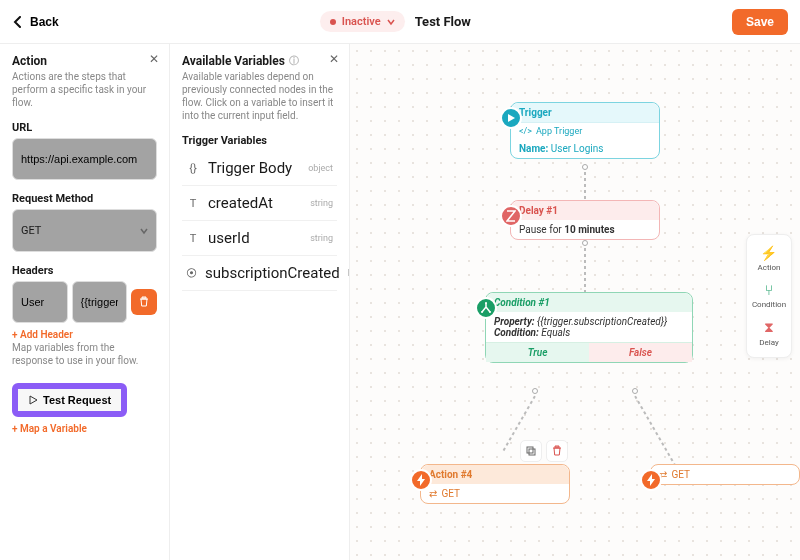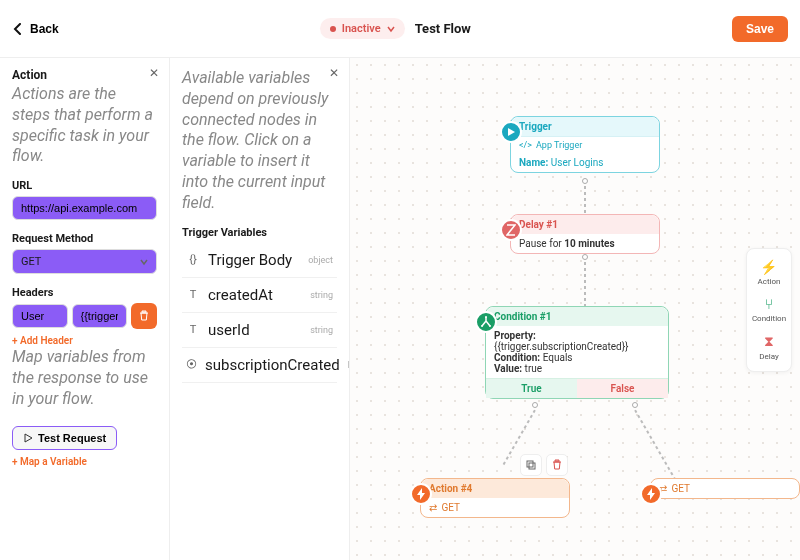--- a/index.html
+++ b/index.html
@@ -1,57 +1,57 @@
 <!DOCTYPE html>
 <html><head>
 <meta charset="utf-8">
 <style>
   * { box-sizing: border-box; margin: 0; padding: 0; }
   body { font-family: -apple-system, BlinkMacSystemFont, "Segoe UI", Roboto, sans-serif; font-size: 12px; color: #1a1a1a; background: #fff; width: 800px; height: 560px; overflow: hidden; position: relative; }
-  .topbar { display: flex; align-items: center; height: 58px; padding: 12px 12px; border-bottom: 1px solid #eee; gap: 10px; }
+  .topbar { display: flex; align-items: center; height: 44px; padding: 12px 12px; border-bottom: 1px solid #eee; gap: 10px; }
   .back-btn { display: flex; align-items: center; gap: 6px; font-weight: 600; font-size: 12px; background: none; border: none; cursor: pointer; }
   .spacer { flex: 1; }
   .status-pill { display: flex; align-items: center; gap: 6px; background: #fdeeee; color: #d9534f; font-size: 11px; font-weight: 600; padding: 4px 10px; border-radius: 12px; cursor: pointer; }
   .dot-red { width: 6px; height: 6px; border-radius: 50%; background: #d9534f; }
   .flow-title { font-weight: 700; font-size: 13px; }
   .save-btn { background: #f26a2a; color: #fff; border: none; border-radius: 6px; padding: 6px 14px; font-weight: 600; font-size: 12px; cursor: pointer; }
   .main { display: flex; height: calc(560px - 44px); }
   .panel { border-right: 1px solid #eee; padding: 10px 12px; overflow-y: auto; background: #fff; position: relative; }
   .panel-left { width: 170px; flex: 0 0 170px; }
   .panel-mid  { width: 180px; flex: 0 0 180px; }
   .panel h3 { font-size: 12px; font-weight: 700; margin-bottom: 2px; }
-  .panel .sub { font-size: 16px; color: #888; line-height: 1.3; margin-bottom: 10px; font-style: italic; }
+  .panel .sub { font-size: 10px; color: #888; line-height: 1.3; margin-bottom: 10px; }
   .close-x { position: absolute; top: 8px; right: 10px; font-size: 12px; color: #666; cursor: pointer; }
   .label { font-size: 11px; font-weight: 700; margin-top: 12px; margin-bottom: 4px; display: block; }
-  .input, .select { width: 100%; border: 1px solid #ddd; border-radius: 6px; padding: 5px 8px; font-size: 11px; background: #8b5cf6; }
+  .input, .select { width: 100%; border: 1px solid #ddd; border-radius: 6px; padding: 14px 8px; font-size: 11px; background: #a3a3a3; }
   .select { display: flex; justify-content: space-between; align-items: center; cursor: pointer; }
   .headers-row { display: flex; gap: 4px; align-items: center; }
   .headers-row .input { flex: 1; min-width: 0; }
   .icon-btn { width: 26px; height: 26px; border-radius: 6px; display: flex; align-items: center; justify-content: center; cursor: pointer; flex-shrink: 0; }
   .icon-btn.orange { background: #f26a2a; color: #fff; }
   .link-orange { color: #f26a2a; font-size: 10px; font-weight: 600; margin-top: 6px; display: inline-block; cursor: pointer; }
-  .test-btn { display: inline-flex; align-items: center; gap: 5px; border: 1px solid #8b5cf6; background: #f7f7f7; border-radius: 6px; padding: 5px 10px; font-size: 11px; font-weight: 600; cursor: pointer; margin-top: 6px; }
+  .test-btn { display: inline-flex; align-items: center; gap: 5px; border: 6px solid #8b5cf6; background: #f7f7f7; border-radius: 6px; padding: 5px 10px; font-size: 11px; font-weight: 600; cursor: pointer; margin-top: 6px; }
   .varlist { display: flex; flex-direction: column; }
   .varitem { display: flex; align-items: center; gap: 8px; padding: 8px 4px; border-bottom: 1px solid #f0f0f0; cursor: pointer; }
   .varitem .typeicon { width: 14px; text-align: center; color: #666; font-size: 11px; }
   .varitem .name { flex: 1; font-size: 15px; }
   .varitem .kind { font-size: 9px; color: #aaa; }
   .canvas { flex: 1; position: relative; background: #fdfcfb; background-image: radial-gradient(#e8e3de 1px, transparent 1px); background-size: 14px 14px; overflow: hidden; }
   .node { position: absolute; border-radius: 8px; background: #fff; font-size: 10px; }
   .node-header { display: flex; align-items: center; gap: 6px; padding: 4px 8px; font-weight: 700; border-radius: 8px 8px 0 0; }
   .node-body { padding: 4px 8px; font-size: 10px; color: #333; }
   .circle { width: 22px; height: 22px; border-radius: 50%; display: flex; align-items: center; justify-content: center; color: #fff; position: absolute; left: -11px; top: 4px; border: 2px solid #fff; }
   .trigger-node { border: 1px solid #7cd4e0; width: 150px; }
   .trigger-node .node-header { background: #e5f8fb; color: #1ba8bf; }
   .trigger-node .circle { background: #1ba8bf; }
   .trigger-sub { display: flex; align-items: center; gap: 4px; padding: 3px 8px; color: #1ba8bf; font-size: 9px; border-top: 1px solid #d6f1f5; }
   .delay-node { border: 1px solid #f3b6b6; width: 150px; }
   .delay-node .node-header { background: #fdecec; color: #d9534f; }
   .delay-node .circle { background: #e06666; }
-  .cond-node { border: 1px solid #8fd6b5; width: 184px; }
+  .cond-node { border: 1px solid #8fd6b5; width: 208px; font-style: italic; }
   .cond-node .node-header { background: #e6f7ef; color: #1a9e66; }
   .cond-node .circle { background: #1a9e66; }
   .cond-foot { display: flex; border-top: 1px solid #d6f0e3; }
   .cond-foot div { flex: 1; text-align: center; padding: 4px 0; font-size: 10px; font-weight: 600; }
   .cond-true { background: #e6f7ef; color: #1a9e66; }
   .cond-false { background: #fdecec; color: #d9534f; }
   .action-node { border: 1px solid #f3b78c; width: 150px; }
   .action-node .node-header { background: #fde9da; color: #e07a2f; }
   .action-node .circle { background: #f26a2a; }
   .connector { position: absolute; width: 2px; background-image: linear-gradient(to bottom, #bbb 50%, transparent 50%); background-size: 2px 6px; }
@@ -127,20 +127,24 @@
           <path d="M2 1 L9 5 L2 9 Z" fill="none" stroke="#333" stroke-width="1"></path>
         </svg>
       <span>Test Request</span>
     </button>
     <br>
     <a class="link-orange">+ Map a Variable</a>
   </div>
 
   <div class="panel panel-mid">
     <span class="close-x">✕</span>
+    <h3 style="display:flex;align-items:center;gap:4px">
+      <span>Available Variables</span>
+      <span style="color:#bbb;font-size:10px">ⓘ</span>
+    </h3>
     <div class="sub">Available variables depend on previously connected nodes in the flow. Click on a variable to insert it into the current input field.</div>
     <span class="label">Trigger Variables</span>
     <div class="varlist">
       <div class="varitem">
         <span class="typeicon">{}</span>
         <span class="name">Trigger Body</span>
         <span class="kind">object</span>
       </div>
       <div class="varitem">
         <span class="typeicon">T</span>
@@ -207,21 +211,20 @@
             <circle cx="2" cy="10" r="1" fill="#fff"></circle>
             <circle cx="10" cy="10" r="1" fill="#fff"></circle>
           </svg>
       </div>
       <div class="node-header">
           <span>Condition #1</span>
         </div>
       <div class="node-body">
         <div><span class="key">Property:</span> <span>{{trigger.subscriptionCreated}}</span></div>
         <div><span class="key">Condition:</span> <span>Equals</span></div>
-        <div><span class="key">Value:</span> <span>true</span></div>
       </div>
       <div class="cond-foot">
         <div class="cond-true">True</div>
         <div class="cond-false">False</div>
       </div>
     </div>
     <div class="hub" style="left:182px; top:344px;"></div>
     <div class="hub" style="left:282px; top:344px;"></div>
     <div class="connector" style="left:184px; top:352px; height:64px; transform: rotate(30deg); transform-origin: top;"></div>
     <div class="connector" style="left:284px; top:352px; height:80px; transform: rotate(-30deg); transform-origin: top;"></div>

